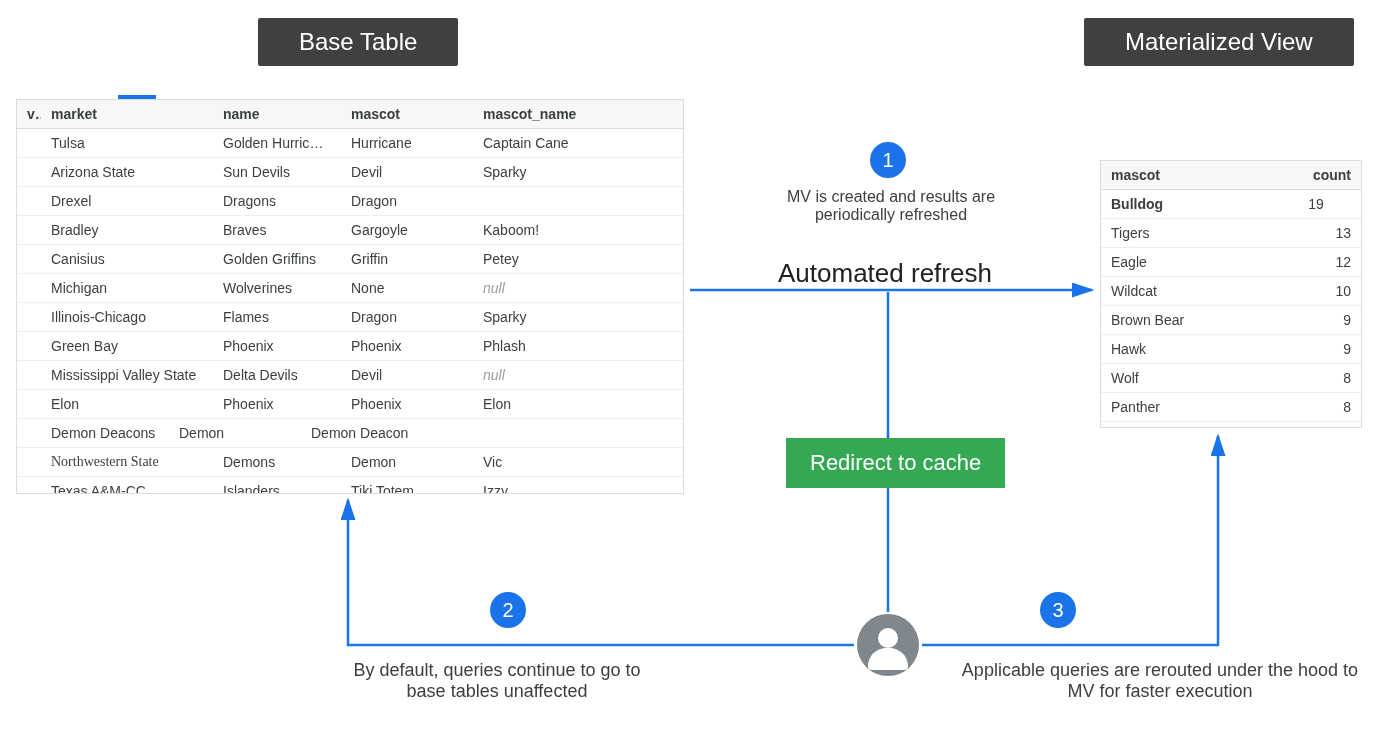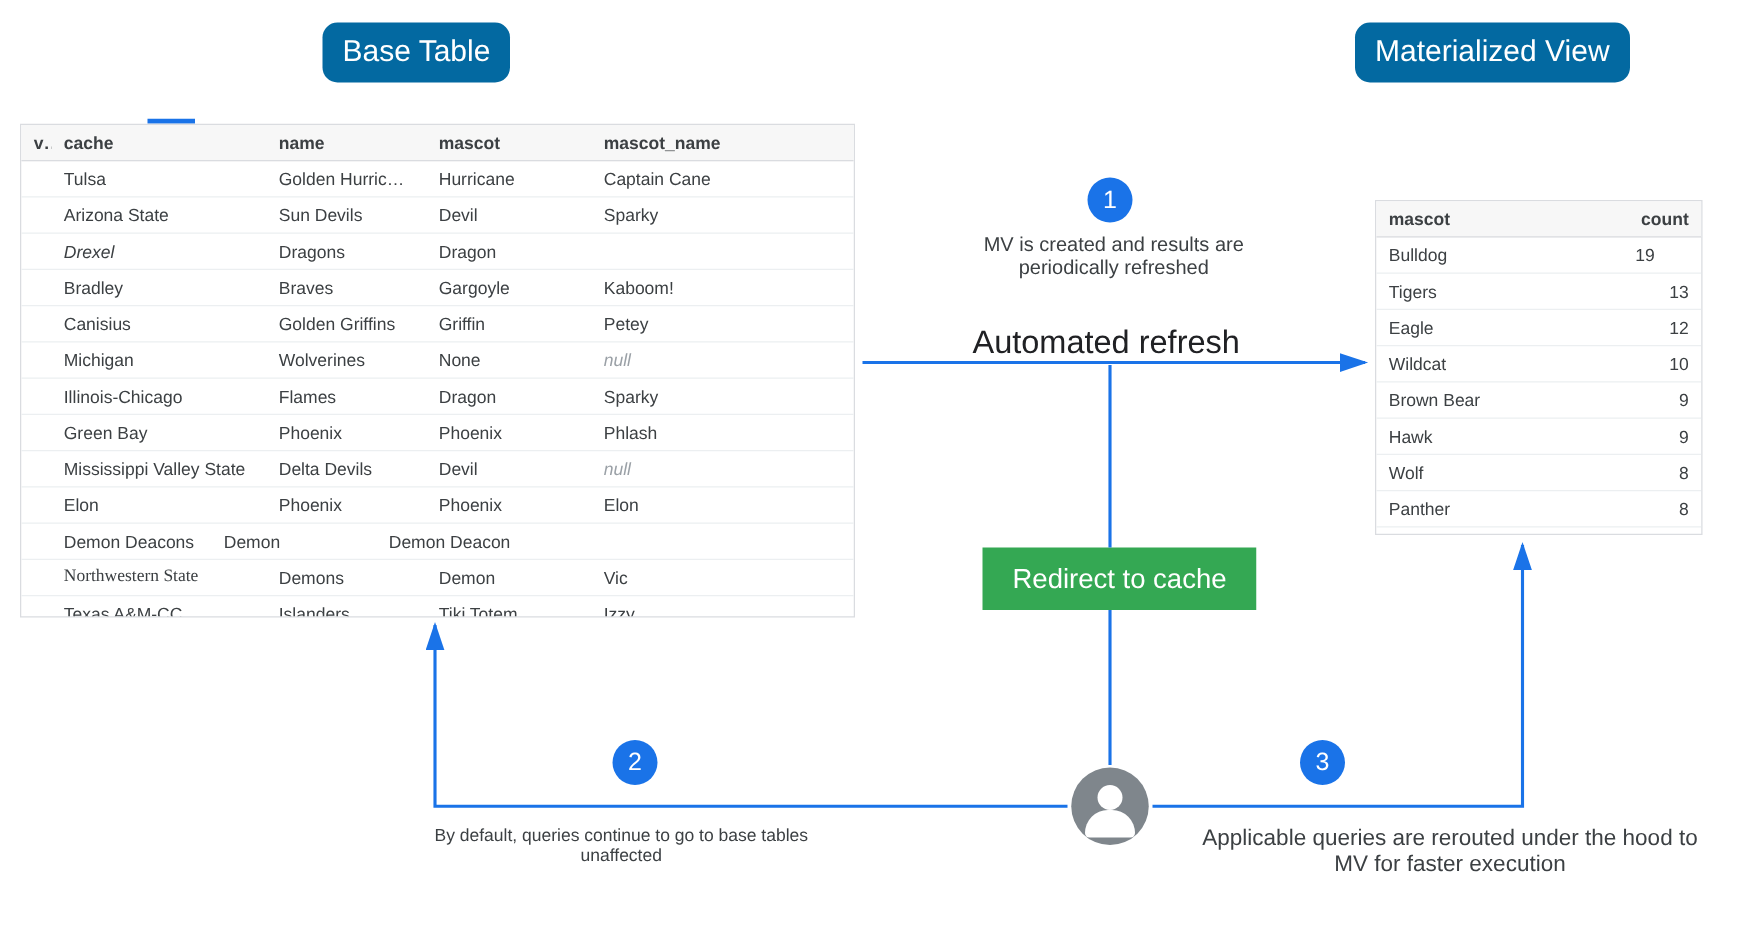--- a/index.html
+++ b/index.html
@@ -8,25 +8,25 @@
     width: 1400px;
     height: 742px;
     background: #fff;
     font-family: Arial, Helvetica, sans-serif;
     color: #3c4043;
     position: relative;
     overflow: hidden;
   }
   .header-chip {
     position: absolute;
-    background: #0369a1;
+    background: #404040;
     color: #fff;
     font-size: 24px;
-    padding: 10px 16px;
-    border-radius: 12px;
+    padding: 10px 41px;
+    border-radius: 2px;
   }
   .table {
     position: absolute;
     border: 1px solid #dadce0;
     background: #fff;
     font-size: 14px;
     color: #3c4043;
     box-sizing: border-box;
   }
   .thead {
@@ -115,21 +115,21 @@
 </head>
 <body>
 
 <div class="header-chip" style="left:258px; top:18px;">Base Table</div>
 <div class="header-chip" style="left:1084px; top:18px;">Materialized View</div>
 
 <div class="tab-indicator" style="left:118px; top:95px; width:38px;"></div>
 <div class="table" id="base-table" style="left:16px; top:99px; width:668px; height:395px; overflow:hidden;">
   <div class="thead">
     <div class="cell" style="width:24px; text-align:center;">v</div>
-    <div class="cell" style="width:172px;">cache</div>
+    <div class="cell" style="width:172px;">market</div>
     <div class="cell" style="width:128px;">name</div>
     <div class="cell" style="width:132px;">mascot</div>
     <div class="cell" style="flex:1;">mascot_name</div>
   </div>
   <div id="base-body">
       <div class="row">
         <div class="cell" style="width: 24px;"></div>
         <div class="cell" style="width: 172px;">Tulsa</div>
         <div class="cell" style="width: 128px;">Golden Hurricane</div>
         <div class="cell" style="width: 132px;">Hurricane</div>
@@ -137,21 +137,21 @@
       </div>
       <div class="row">
         <div class="cell" style="width: 24px;"></div>
         <div class="cell" style="width: 172px;">Arizona State</div>
         <div class="cell" style="width: 128px;">Sun Devils</div>
         <div class="cell" style="width: 132px;">Devil</div>
         <div class="cell" style="flex: 1 1 0%;">Sparky</div>
       </div>
       <div class="row">
         <div class="cell" style="width: 24px;"></div>
-        <div class="cell" style="width: 172px; font-style: italic;">Drexel</div>
+        <div class="cell" style="width: 172px;">Drexel</div>
         <div class="cell" style="width: 128px;">Dragons</div>
         <div class="cell" style="width: 132px;">Dragon</div>
       </div>
       <div class="row">
         <div class="cell" style="width: 24px;"></div>
         <div class="cell" style="width: 172px;">Bradley</div>
         <div class="cell" style="width: 128px;">Braves</div>
         <div class="cell" style="width: 132px;">Gargoyle</div>
         <div class="cell" style="flex: 1 1 0%;">Kaboom!</div>
       </div>
@@ -220,21 +220,21 @@
     </div>
 </div>
 
 <div class="table" id="mv-table" style="left:1100px; top:160px; width:262px; height:268px; overflow:hidden;">
   <div class="thead">
     <div class="cell" style="width:170px;">mascot</div>
     <div class="cell" style="flex:1; text-align:right;">count</div>
   </div>
   <div id="mv-body">
       <div class="row">
-        <div class="cell" style="width: 170px;">Bulldog</div>
+        <div class="cell" style="width: 170px; font-weight: bold;">Bulldog</div>
         <div class="cell" style="flex: 1 1 0%; text-align: center;">19</div>
       </div>
       <div class="row">
         <div class="cell" style="width: 170px;">Tigers</div>
         <div class="cell" style="flex: 1 1 0%; text-align: right;">13</div>
       </div>
       <div class="row">
         <div class="cell" style="width: 170px;">Eagle</div>
         <div class="cell" style="flex: 1 1 0%; text-align: right;">12</div>
       </div>
@@ -267,21 +267,21 @@
 
 <div class="small-chip-num" style="left:870px; top:142px;">1</div>
 <div class="mid-text" style="left:746px; top:188px; width:290px; font-size:16px;">MV is created and results are periodically refreshed</div>
 <div class="big-text" style="left:778px; top:258px;">Automated refresh</div>
 
 <div class="green-box" style="left:786px; top:438px;">Redirect to cache</div>
 
 <div class="user-icon" style="left:857px; top:614px;"></div>
 
 <div class="small-chip-num" style="left:490px; top:592px;">2</div>
-<div class="mid-text" style="left:332px; top:660px; width:330px; font-size:14px;">By default, queries continue to go to base tables unaffected</div>
+<div class="mid-text" style="left:332px; top:660px; width:330px; font-size:18px;">By default, queries continue to go to base tables unaffected</div>
 
 <div class="small-chip-num" style="left:1040px; top:592px;">3</div>
 <div class="mid-text" style="left:960px; top:660px; width:400px; font-size:18px;">Applicable queries are rerouted under the hood to MV for faster execution</div>
 
 <svg class="arrows">
   <defs>
     <marker id="ah" markerWidth="10" markerHeight="10" refX="8" refY="3" orient="auto">
       <path d="M0,0 L9,3 L0,6 Z" fill="#1a73e8"></path>
     </marker>
   </defs>

